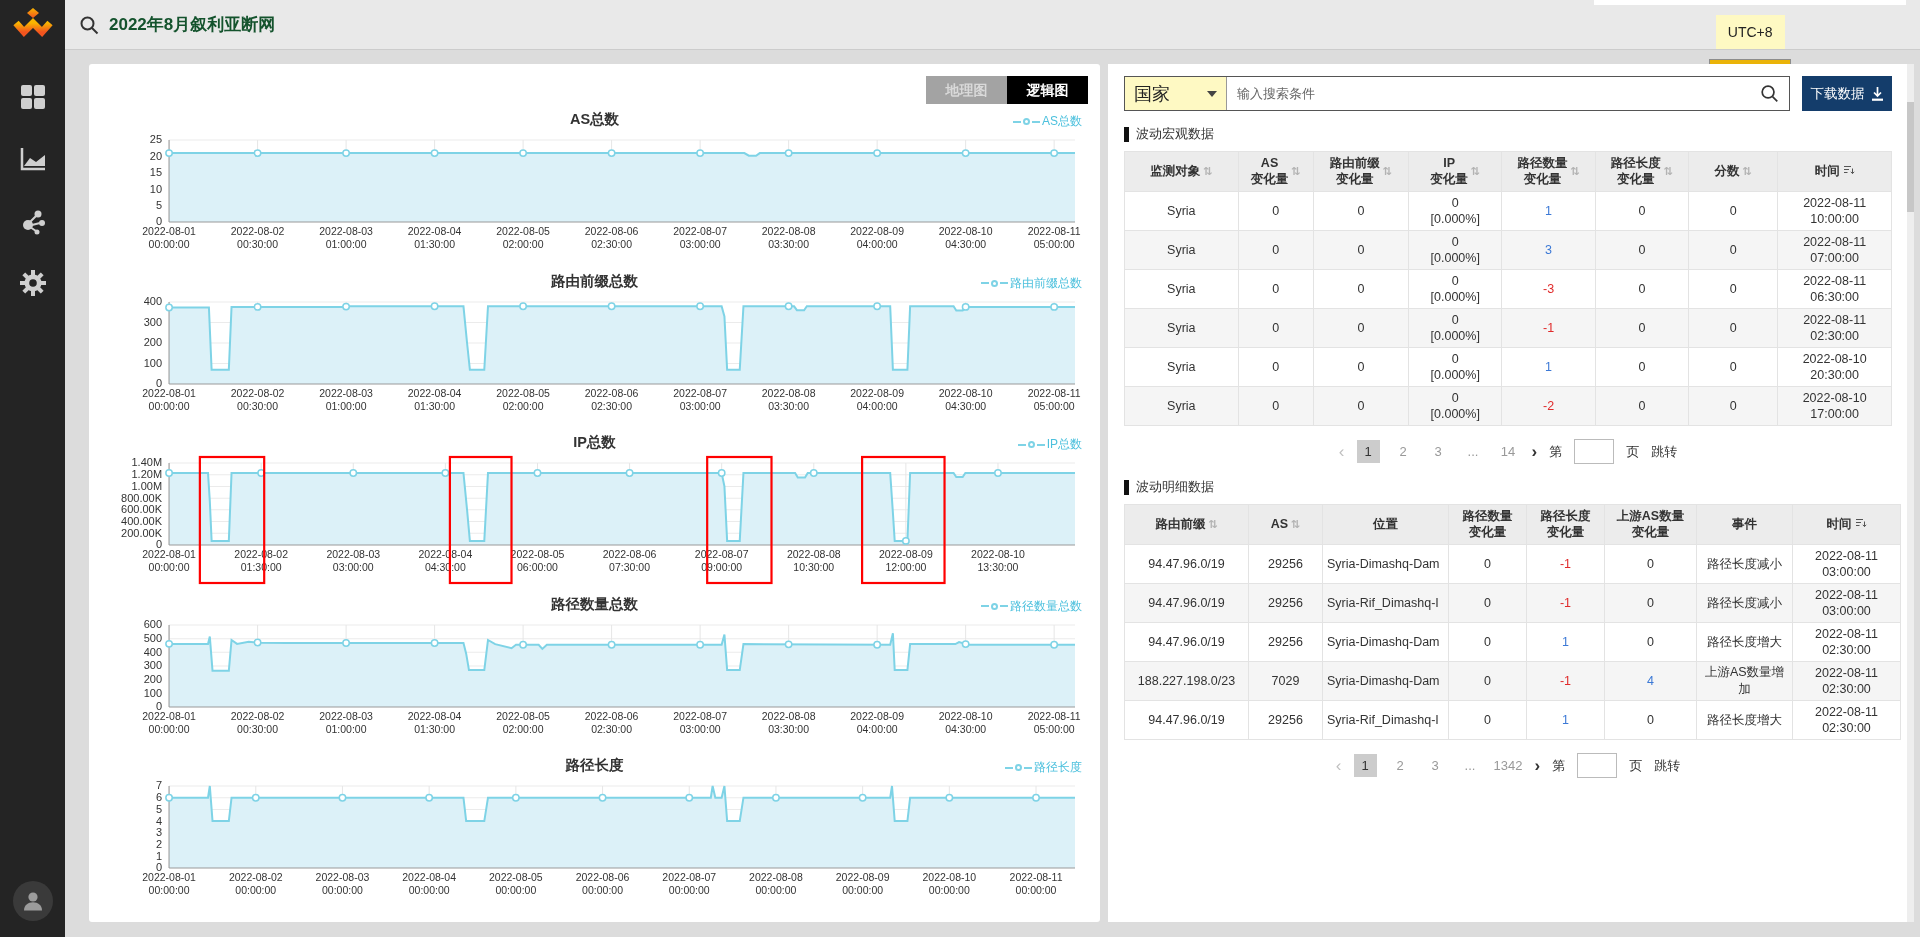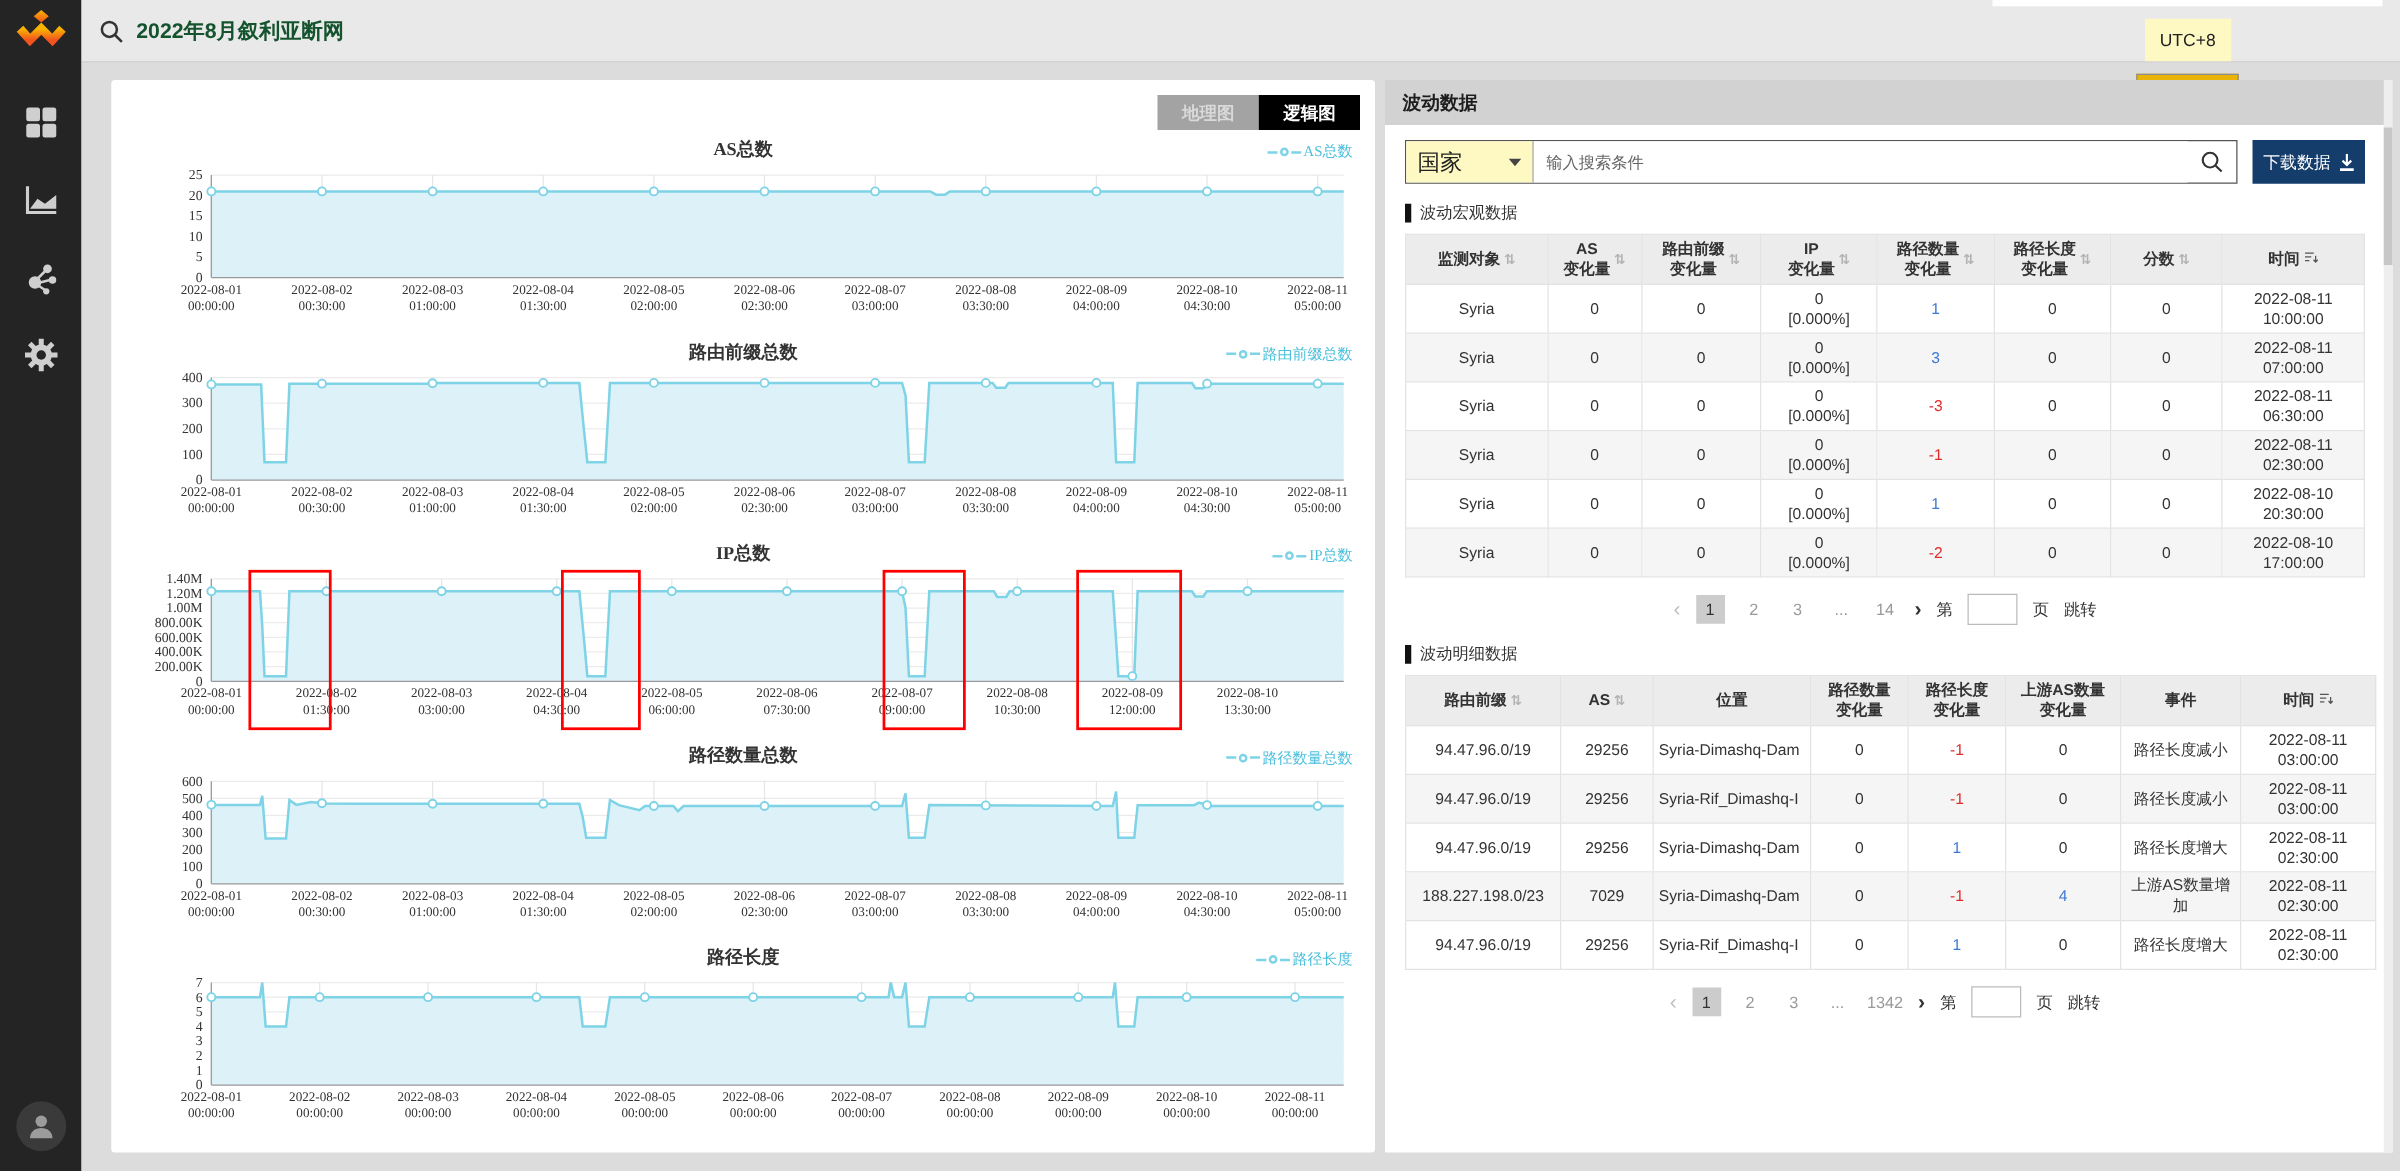--- a/index.html
+++ b/index.html
@@ -27,21 +27,21 @@
   .refresh-box { width:26px; display:flex; justify-content:center; }
 
   
   .content { flex:1; display:flex; padding:14px 6px 15px 24px; gap:8px; min-height:0; }
   .chart-panel { width:1011px; flex-shrink:0; background:#fff; border-radius:3px; padding:4px 10px 6px; display:flex; flex-direction:column; }
   .tabs { display:flex; justify-content:flex-end; padding:8px 2px 2px; }
   .tab { width:81px; height:28px; line-height:28px; text-align:center; font-size:14px; font-weight:bold; cursor:pointer; }
   .tab-geo { background:#a3a3a3; color:#d9d9d9; }
   .tab-logic { background:#000; color:#fff; }
   .charts { flex:1; display:flex; flex-direction:column; justify-content:space-between; padding-top:4px; }
-  .chart-block { height:160px; position:relative;font-family:Liberation Serif, serif; }
+  .chart-block { height:160px; position:relative; }
   .chart-head { position:relative; height:22px; }
   .chart-title { position:absolute; left:0; right:0; text-align:center; font-size:14.5px; font-weight:bold; color:#333; }
   .chart-legend { position:absolute; right:8px; top:3px; display:flex; align-items:center; gap:2px; color:#4cc0dd; font-size:12px; cursor:pointer; }
   .lg-line { width:8px; height:2px; background:#7ed3e6; }
   .lg-circle { width:7px; height:7px; border:2px solid #7ed3e6; border-radius:50%; background:#fff; }
   .chart-svg { width:100%; height:132px; display:block; }
 
   
   .data-panel { flex:1; background:#fff; display:flex; flex-direction:column; position:relative; min-width:0; }
   .panel-title { height:36px; background:#d2d2d2; display:flex; align-items:center; padding:0 14px; font-size:15px; font-weight:bold; color:#1d1d1d; flex-shrink:0; }
@@ -514,21 +514,20 @@
                 <circle cx="676.2594999999999" cy="19.714285714285722" r="3.2" fill="#fff" stroke="#7ed3e6" stroke-width="1.5"></circle>
                 <circle cx="762.868" cy="19.714285714285722" r="3.2" fill="#fff" stroke="#7ed3e6" stroke-width="1.5"></circle>
                 <circle cx="849.4765" cy="19.714285714285722" r="3.2" fill="#fff" stroke="#7ed3e6" stroke-width="1.5"></circle>
                 <circle cx="936.0849999999999" cy="19.714285714285722" r="3.2" fill="#fff" stroke="#7ed3e6" stroke-width="1.5"></circle>
               </svg>
             </div>
           </div>
       </section>
 
       <section class="data-panel">
-        <div class="panel-title">波动数据</div>
         <div class="panel-body">
           <div class="search-row">
             <div class="search-box">
               <div class="search-select">
                 <span>国家</span>
                 <span class="caret-down"></span>
               </div>
               <input class="search-input" placeholder="输入搜索条件" style="">
               <div class="mag-btn">
                 <svg width="19" height="19" viewBox="0 0 20 20" fill="none" stroke="#333" stroke-width="1.8">

